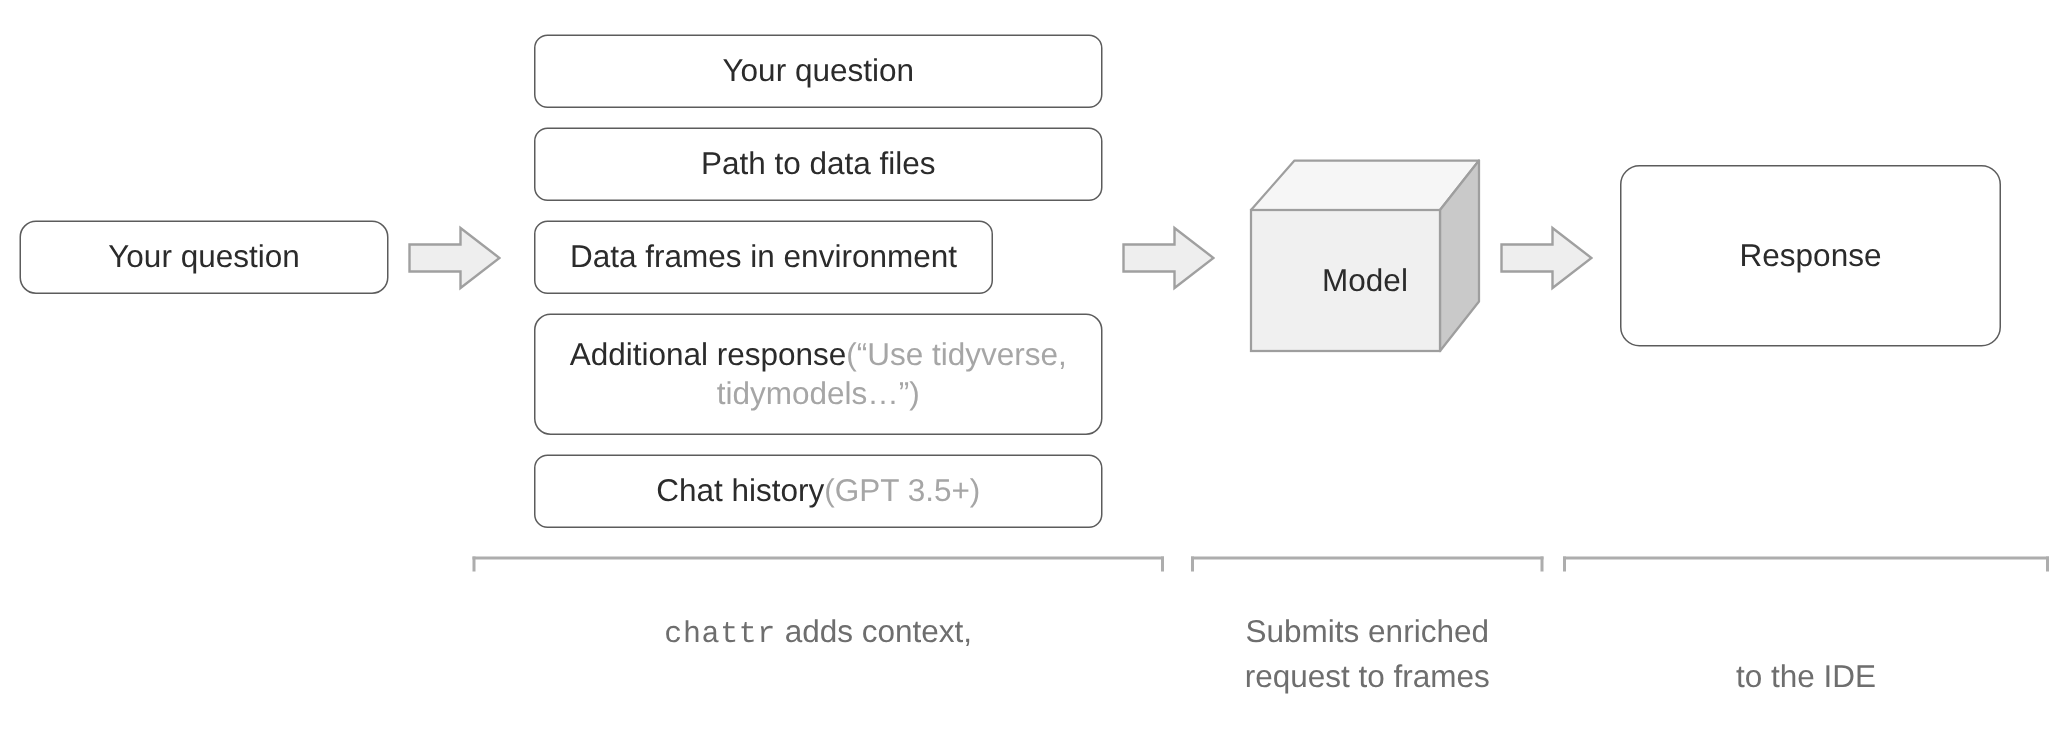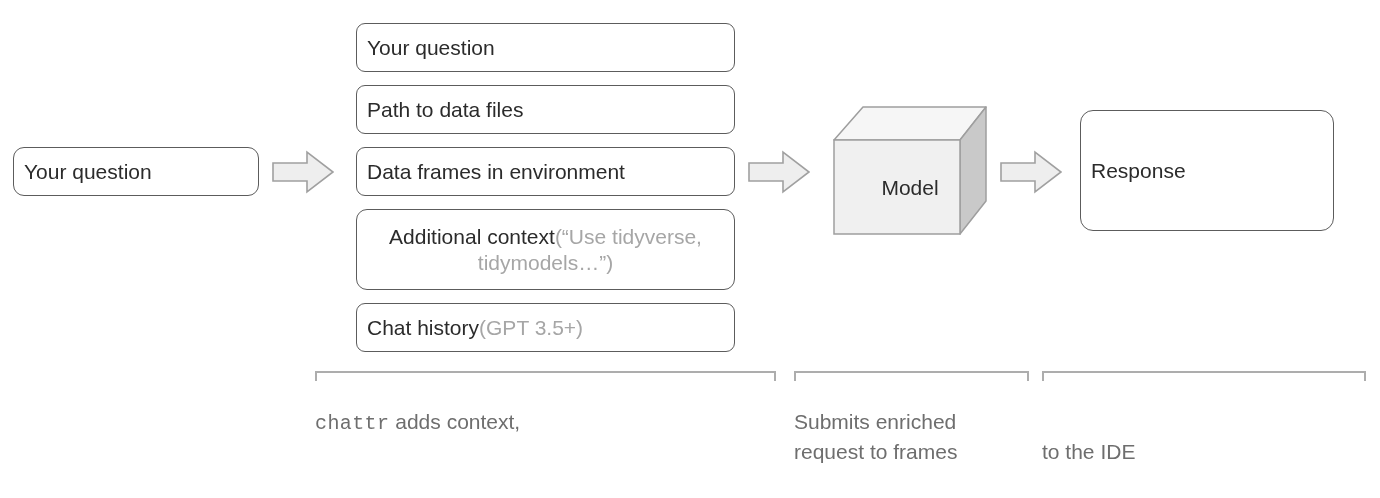--- a/index.html
+++ b/index.html
@@ -24,21 +24,21 @@
 
   
   .rbox {
     position: absolute;
     box-sizing: border-box;
     background: #ffffff;
     border: 1.4px solid #5c5c5c;
     border-radius: 9px;
     display: flex;
     align-items: center;
-    justify-content: flex-start;
+    justify-content: center;
     text-align: center;
     color: #2b2b2b;
     font-size: 21px;
     line-height: 1.22;
     padding: 2px 10px;
   }
   .rbox.tall { border-radius: 11px; }
 
   .muted { color: #a6a6a6; }
 
@@ -47,21 +47,21 @@
     left: 13px;
     top: 147px;
     width: 246px;
     height: 49px;
     border-radius: 11px;
   }
 
   
   #ctx-0 { left: 356px; top: 23px;  width: 379px; height: 49px; }
   #ctx-1 { left: 356px; top: 85px;  width: 379px; height: 49px; }
-  #ctx-2 { left: 356px; top: 147px; width: 379px; height: 49px; }
+  #ctx-2 { left: 356px; top: 147px; width: 306px; height: 49px; }
   #ctx-3 { left: 356px; top: 209px; width: 379px; height: 81px; }
   #ctx-4 { left: 356px; top: 303px; width: 379px; height: 49px; }
 
   
   #response-box {
     left: 1080px;
     top: 110px;
     width: 254px;
     height: 121px;
     border-radius: 13px;
@@ -110,20 +110,21 @@
     border-left: 2.2px solid #adadad;
     border-right: 2.2px solid #adadad;
   }
   #bracket-0 { left: 315px;  width: 461px; }
   #bracket-1 { left: 794px;  width: 235px; }
   #bracket-2 { left: 1042px; width: 324px; }
 
   .caption {
     position: absolute;
     top: 407px;
+    text-align: center;
     color: #6e6e6e;
     font-size: 21px;
     line-height: 1.42;
   }
   #caption-0 { left: 315px;  width: 461px; }
   #caption-1 { left: 794px;  width: 235px; }
   #caption-2 { left: 1042px; width: 324px; }
 
   .mono {
     font-family: "Liberation Mono", "DejaVu Sans Mono", monospace;
@@ -152,21 +153,21 @@
 
   <div class="rbox" id="ctx-1">
     <span>Path to data files</span>
   </div>
 
   <div class="rbox" id="ctx-2">
     <span>Data frames in environment</span>
   </div>
 
   <div class="rbox tall" id="ctx-3">
-    <span><span>Additional context</span><span class="muted">(“Use tidyverse, tidymodels…”)</span></span>
+    <span><span>Additional response</span><span class="muted">(“Use tidyverse, tidymodels…”)</span></span>
   </div>
 
   <div class="rbox" id="ctx-4">
     <span><span>Chat history</span><span class="muted">(GPT 3.5+)</span></span>
   </div>
 
   <div class="arrow" id="arrow-2">
     <svg width="62" height="44" viewBox="0 0 62 44" aria-hidden="true">
       <polygon points="1,13 35,13 35,2 61,22 35,42 35,31 1,31" fill="#eeeeee" stroke="#a0a0a0" stroke-width="1.6" stroke-linejoin="miter"></polygon>
     </svg>

